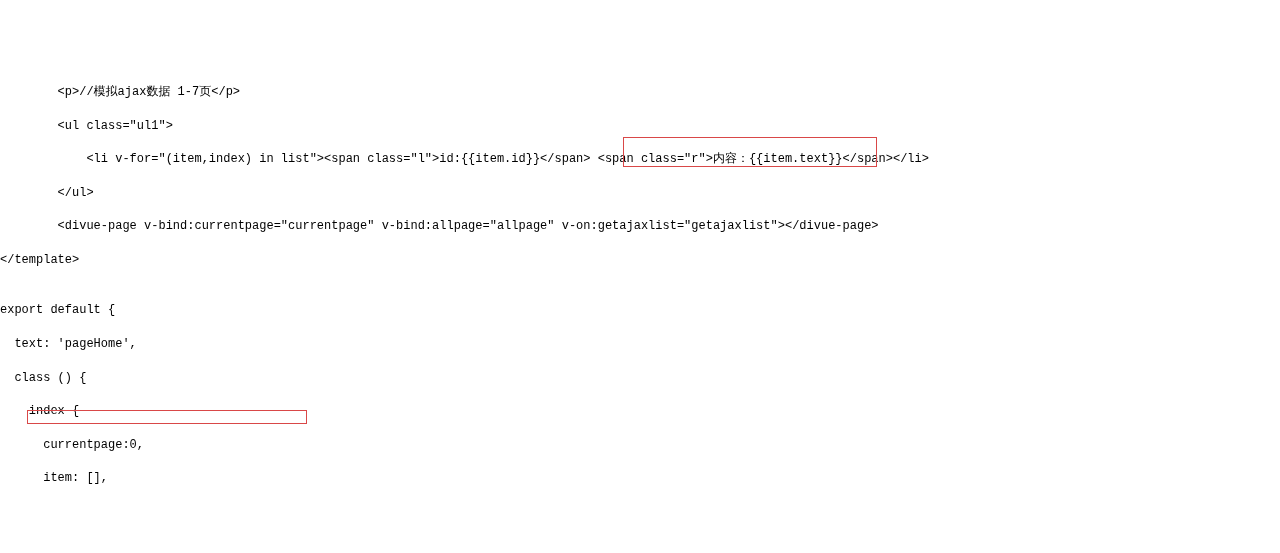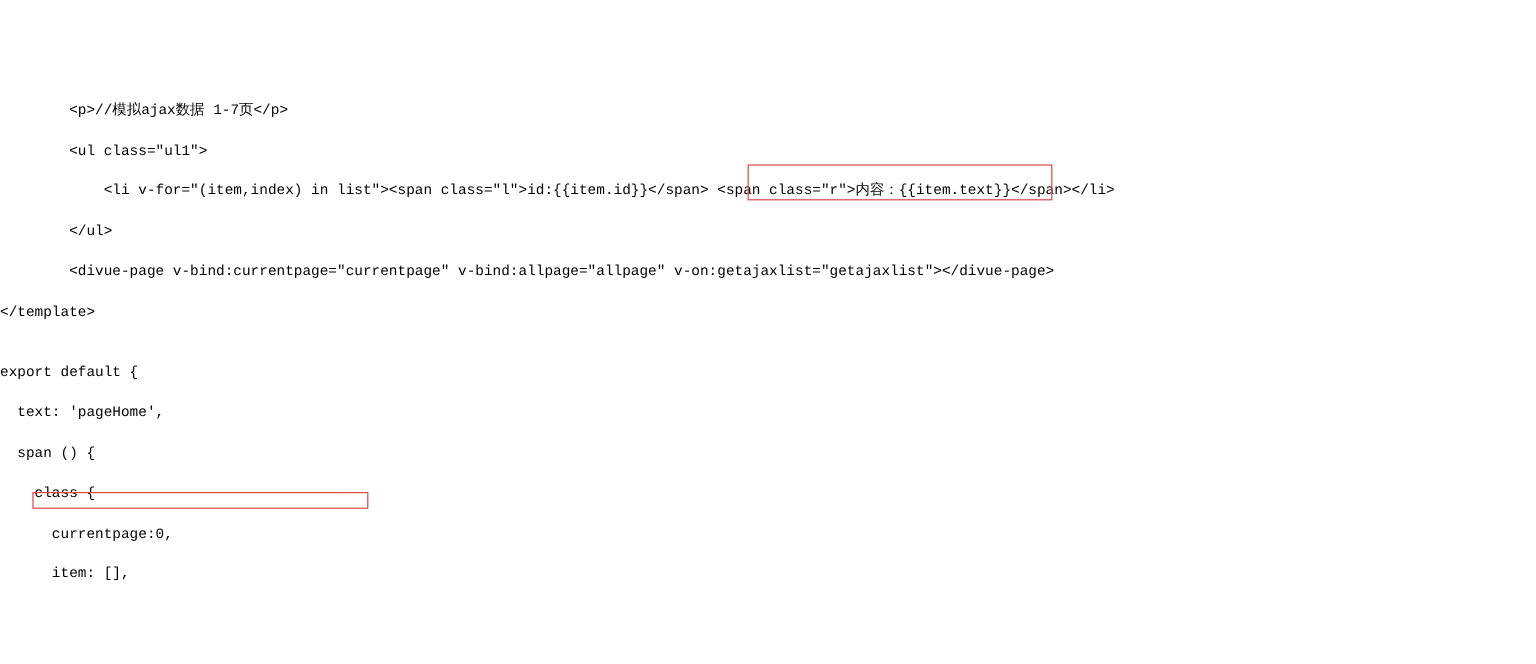--- a/index.html
+++ b/index.html
@@ -43,22 +43,22 @@
 <div class="code-container">
 <span class="line">        &lt;p&gt;//模拟ajax数据 1-7页&lt;/p&gt;</span>
 <span class="line">        &lt;ul class="ul1"&gt;</span>
 <span class="line">            &lt;li v-for="(item,index) in list"&gt;&lt;span class="l"&gt;id:{{item.id}}&lt;/span&gt; &lt;span class="r"&gt;内容：{{item.text}}&lt;/span&gt;&lt;/li&gt;</span>
 <span class="line">        &lt;/ul&gt;</span>
 <span class="line">        &lt;divue-page v-bind:currentpage="currentpage" v-bind:allpage="allpage" v-on:getajaxlist="getajaxlist"&gt;&lt;/divue-page&gt;</span>
 <span class="line">&lt;/template&gt;</span>
 <span class="line"></span>
 <span class="line">export default {</span>
 <span class="line">  text: 'pageHome',</span>
-<span class="line">  span () {</span>
-<span class="line">    class {</span>
+<span class="line">  class () {</span>
+<span class="line">    index {</span>
 <span class="line">      currentpage:0,</span>
 <span class="line">      item: [],</span>
 
 
 
 
 
 
 
 <span class="line"></span>

